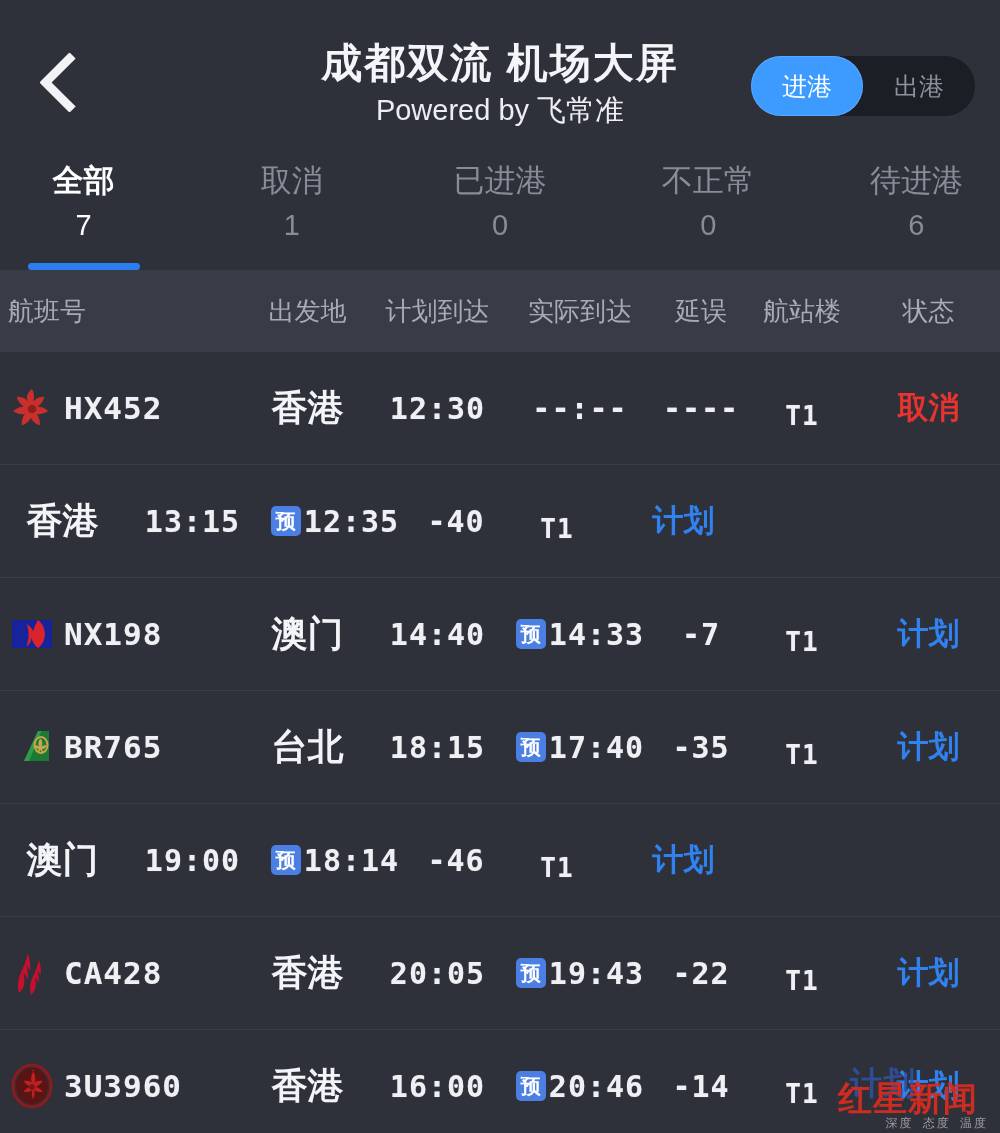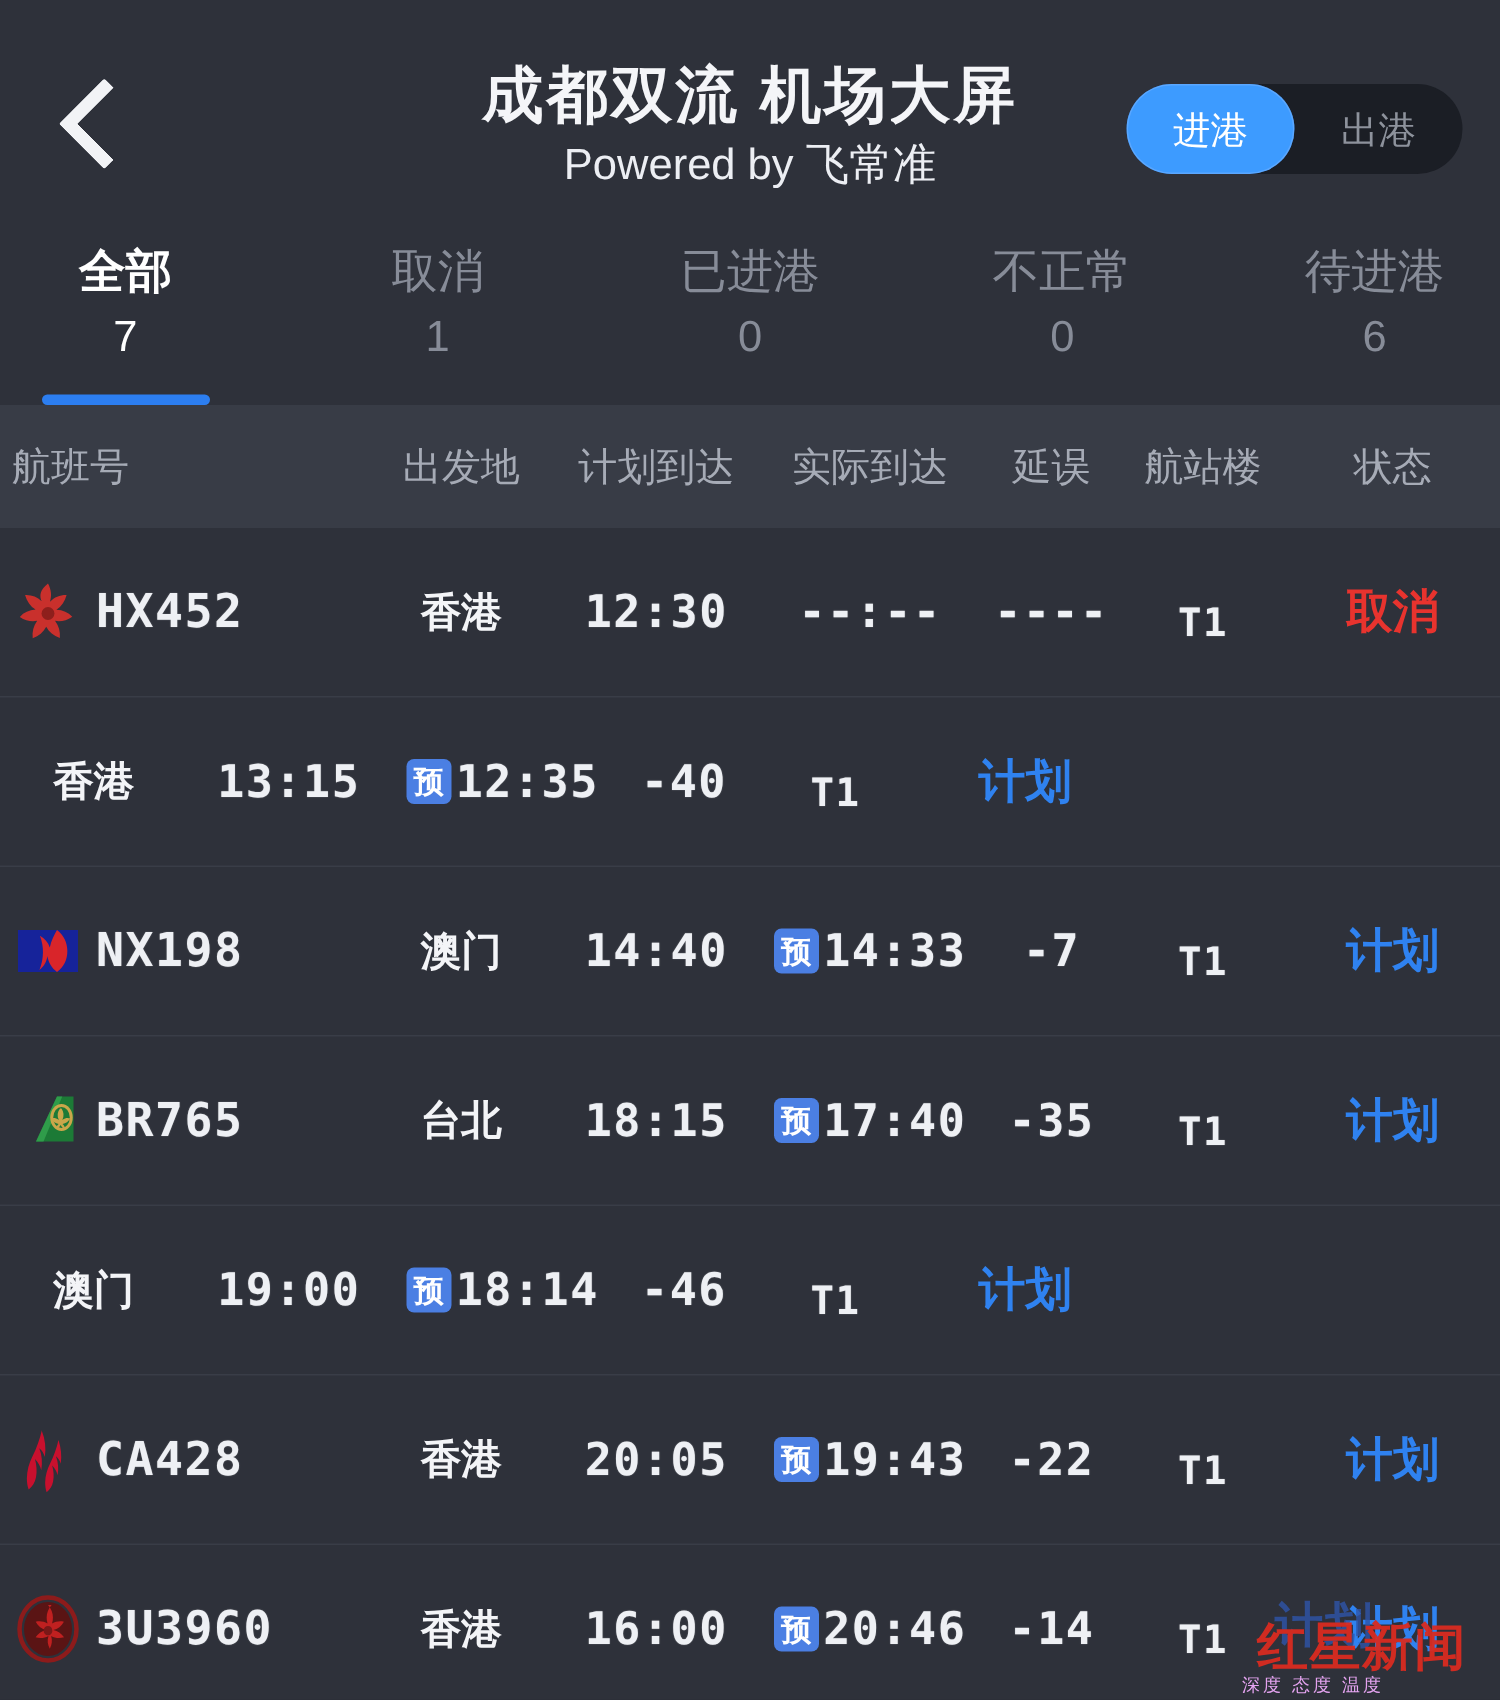--- a/index.html
+++ b/index.html
@@ -189,21 +189,21 @@
     letter-spacing: 1px;
     color: #eef0f4;
     font-size: 31px;
     font-weight: 700;
     text-shadow: 0 0 1px rgba(255,255,255,.35);
   }
   .flight-no {
     font-size: 31px;
   }
   .origin {
-    font-size: 27px;
+    font-size: 36px;
     font-weight: 700;
     color: #f3f4f7;
   }
   .sched { font-size: 30px; }
   .actual-wrap {
     display: flex;
     align-items: center;
     justify-content: center;
     gap: 3px;
   }
@@ -260,24 +260,25 @@
     font-size: 32px;
     font-weight: 700;
     color: #2f55a8;
     opacity: .85;
     letter-spacing: 1px;
   }
   .wm-sub {
     position: absolute;
     left: 0; right: 0;
     bottom: 6px;
-    text-align: left;
+    text-align: right;
     font-size: 12px;
-    color: #f0abfc;
+    color: #a3a3a3;
     letter-spacing: 2px;
+    font-family: Liberation Mono, monospace;
   }
 </style>
 </head>
 <body>
 
 <div class="topbar">
   <div class="back-btn">
     <span class="chev"></span>
   </div>
   <div class="title-wrap">

